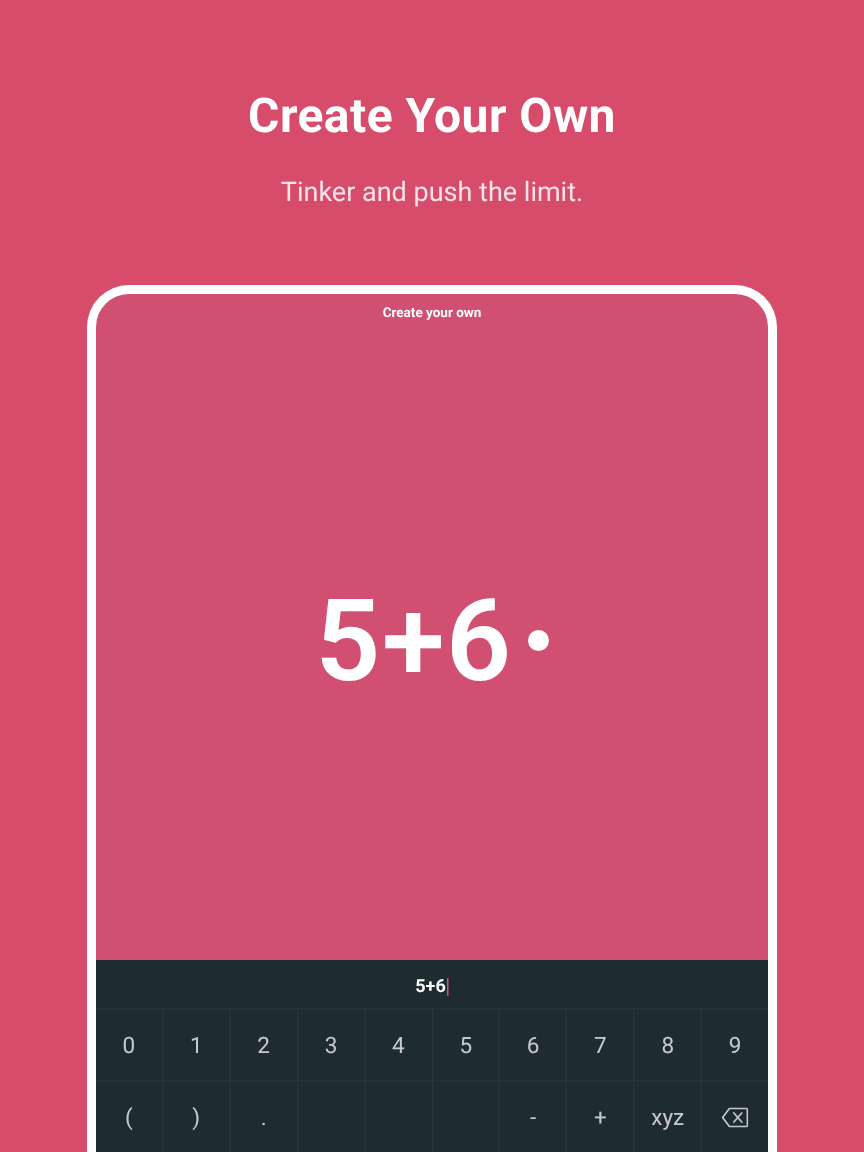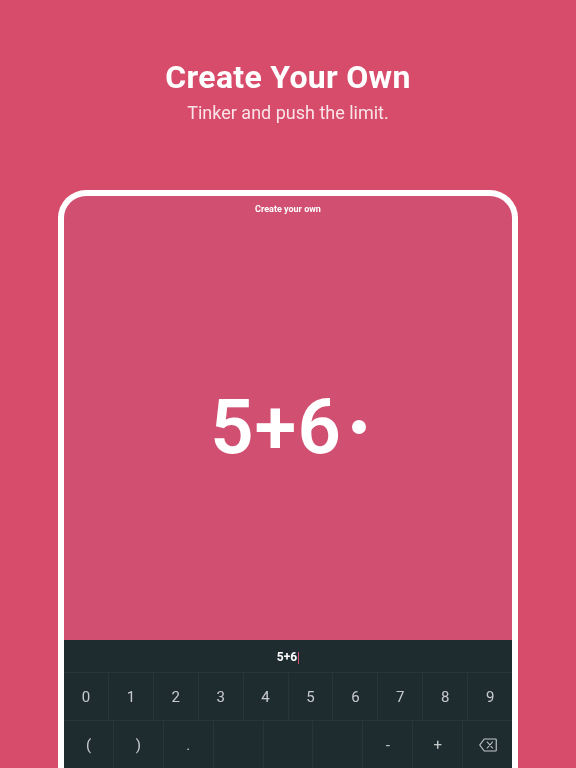--- a/index.html
+++ b/index.html
@@ -22,21 +22,21 @@
   .title {
     color: #FFFFFF;
     font-size: 32px;
     font-weight: 700;
     letter-spacing: 0.3px;
   }
   .subtitle {
     color: rgba(255,255,255,0.85);
     font-size: 18px;
     font-weight: 400;
-    margin-top: 6px;
+    margin-top: 22px;
   }
   .device {
     position: absolute;
     left: 58px;
     right: 58px;
     top: 190px;
     bottom: 0;
     background: #D15072;
     border: 6px solid #FFFFFF;
     border-bottom: none;
@@ -180,20 +180,21 @@
       </div>
       <div class="key-row">
         <div class="key">(</div>
         <div class="key">)</div>
         <div class="key">.</div>
         <div class="key"></div>
         <div class="key"></div>
         <div class="key"></div>
         <div class="key">-</div>
         <div class="key">+</div>
+        <div class="key">xyz</div>
         <div class="key">
           <svg viewBox="0 0 24 18">
             <path d="M7 1 L22 1 Q23 1 23 2 L23 16 Q23 17 22 17 L7 17 L1 9 Z" fill="none" stroke="rgba(255,255,255,0.75)" stroke-width="1.5"></path>
             <path d="M11 5 L18 13 M18 5 L11 13" stroke="rgba(255,255,255,0.75)" stroke-width="1.5" stroke-linecap="round"></path>
           </svg>
         </div>
       </div>
     </div>
   </div>
 </div>

